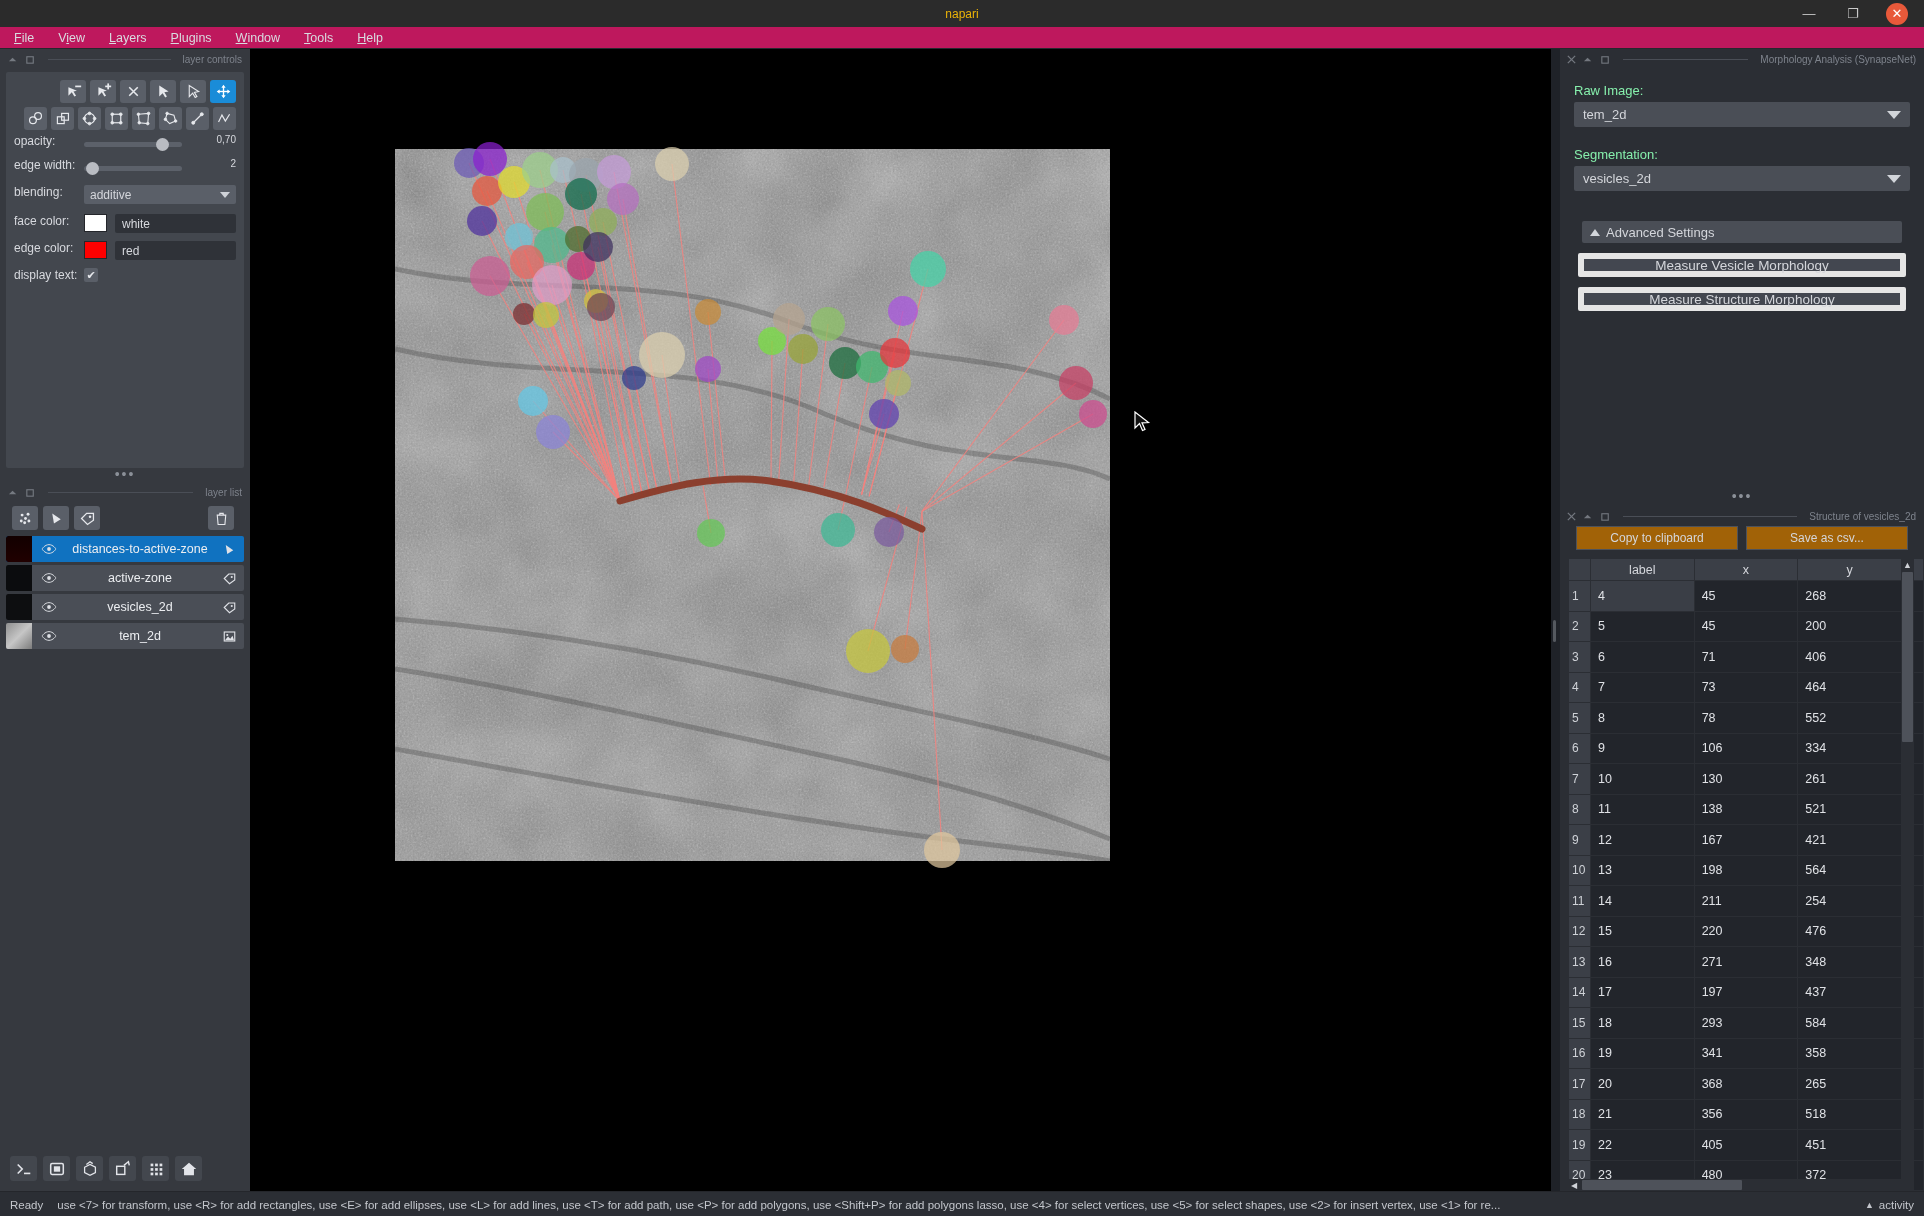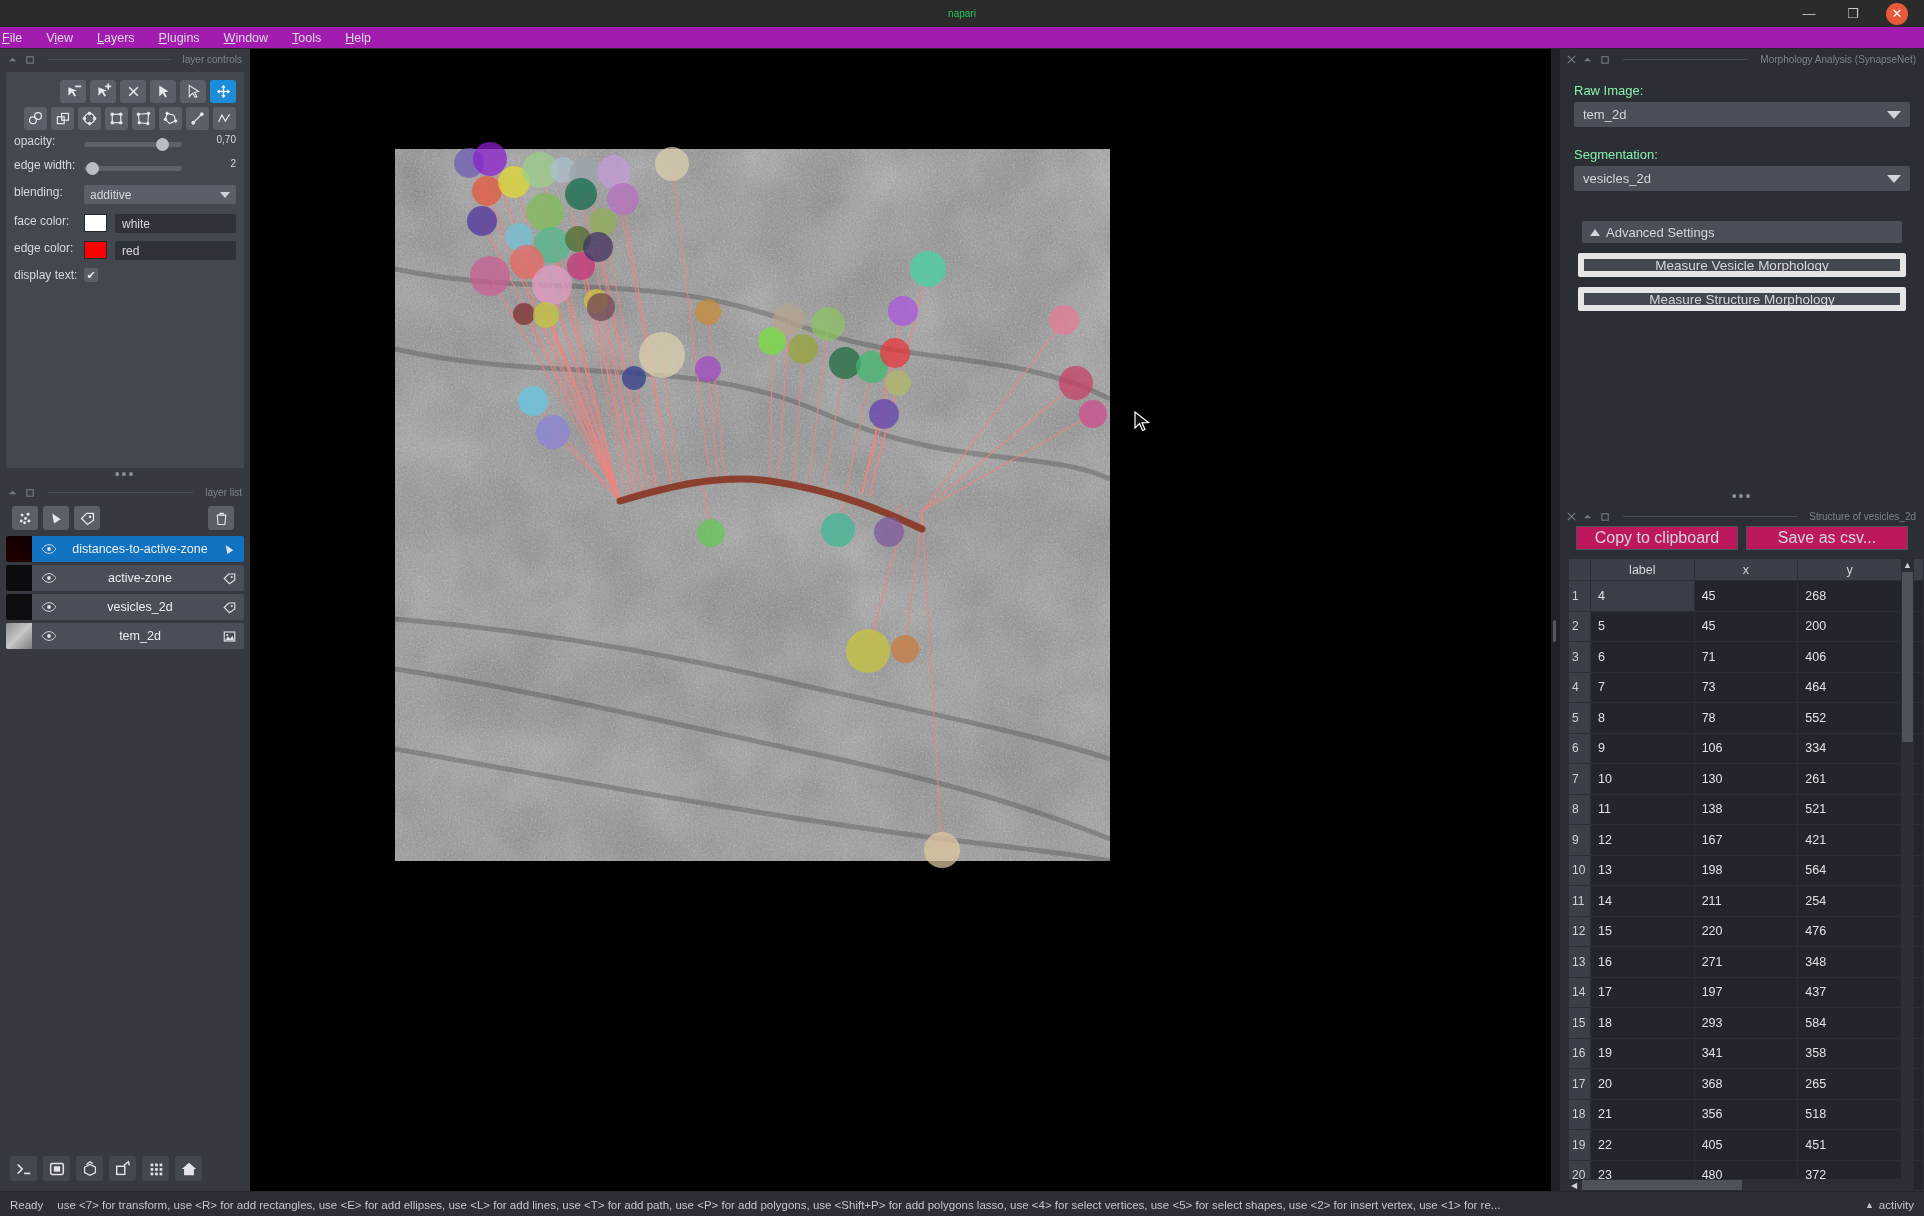--- a/index.html
+++ b/index.html
@@ -3,31 +3,31 @@
 <meta charset="utf-8">
 <style>
   * { box-sizing: border-box; margin:0; padding:0; }
   html,body { width:1924px; height:1216px; overflow:hidden;
     background:#1f2228; font-family:"Liberation Sans", sans-serif; }
   body { color:#d4d6db; font-size:13px; }
 
   
   #titlebar { height:27px; background:#2b2b2b; position:relative;
     display:flex; align-items:center; justify-content:center; }
-  #titlebar .title { font-size:10px; color:#22c55e; }
+  #titlebar .title { font-size:12px; color:#eab308; }
   #winbtns { position:absolute; right:6px; top:0; height:27px;
     display:flex; align-items:center; gap:22px; padding-right:10px;}
   #winbtns .wb { width:22px; height:22px; display:flex; align-items:center;
     justify-content:center; color:#c9c9c9; font-size:13px; cursor:pointer;}
   #winbtns .close { background:#e8593a; border-radius:50%; width:22px;height:22px;
     color:#fff; font-size:13px;}
 
   
-  #menubar { height:22px; background:#a21caf; display:flex; align-items:center;
-    padding-left:0; gap:20px; border-bottom:1px solid #26282d; }
+  #menubar { height:22px; background:#be185d; display:flex; align-items:center;
+    padding-left:12px; gap:20px; border-bottom:1px solid #26282d; }
   #menubar .mi { font-size:12.5px; color:#d9dbe0; cursor:pointer; padding:1px 2px;}
   #menubar .mi u { text-decoration:underline; }
 
   
   #main { display:flex; height:1142px; background:#1f2228; }
 
   
   #leftdock { width:250px; background:#36393f; display:flex; flex-direction:column;
      padding:0; }
   .dockhdr { height:20px; display:flex; align-items:center; gap:6px;
@@ -110,22 +110,22 @@
      font-size:13px; cursor:pointer; gap:6px;}
   .advbtn .tri { width:0;height:0;border-left:5px solid transparent;
      border-right:5px solid transparent;border-bottom:7px solid #d2d5da;}
   .mbtn { margin:10px 18px 0 18px; height:24px; background:#434750;
      border:6px solid #e5e5e5; border-radius:2px; display:flex;
      align-items:center; justify-content:center; font-size:13.5px; cursor:pointer;}
   .mbtn:first-of-type { margin-top:26px;}
 
   #propsdock { margin-top:auto; }
   .propbtns { display:flex; gap:0; padding:0 16px 4px 16px;}
-  .pbtn { flex:1; height:24px; background:#be185d; border:1px solid #4e525a;
-     display:flex; align-items:center; justify-content:center; font-size:16px;
+  .pbtn { flex:1; height:24px; background:#a16207; border:1px solid #4e525a;
+     display:flex; align-items:center; justify-content:center; font-size:12px;
      cursor:pointer; }
   .pbtn + .pbtn { margin-left:8px; }
 
   #tablewrap { margin:4px 0 0 8px; background:#22252b; height:633px;
      display:flex; overflow:hidden; position:relative;}
   table { border-collapse:collapse; width:100%; font-size:12.5px; table-layout:fixed;}
   th { background:#3b3f47; color:#d5d7dc; font-weight:normal; height:22px;
        border:1px solid #2b2e34; font-size:12.5px;}
   td { height:25.5px; border:1px solid #2b2e34; padding:0 7px; color:#e0e2e6;
        background:#22252b; white-space:nowrap; overflow:hidden;}

